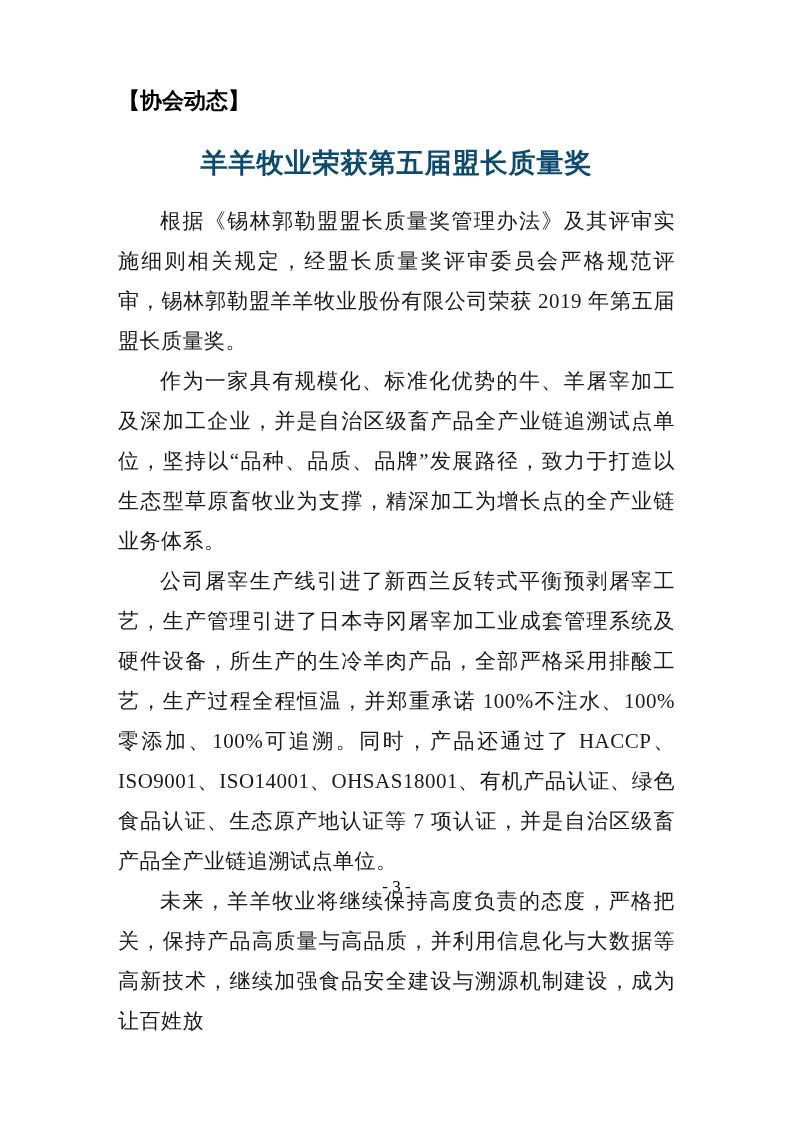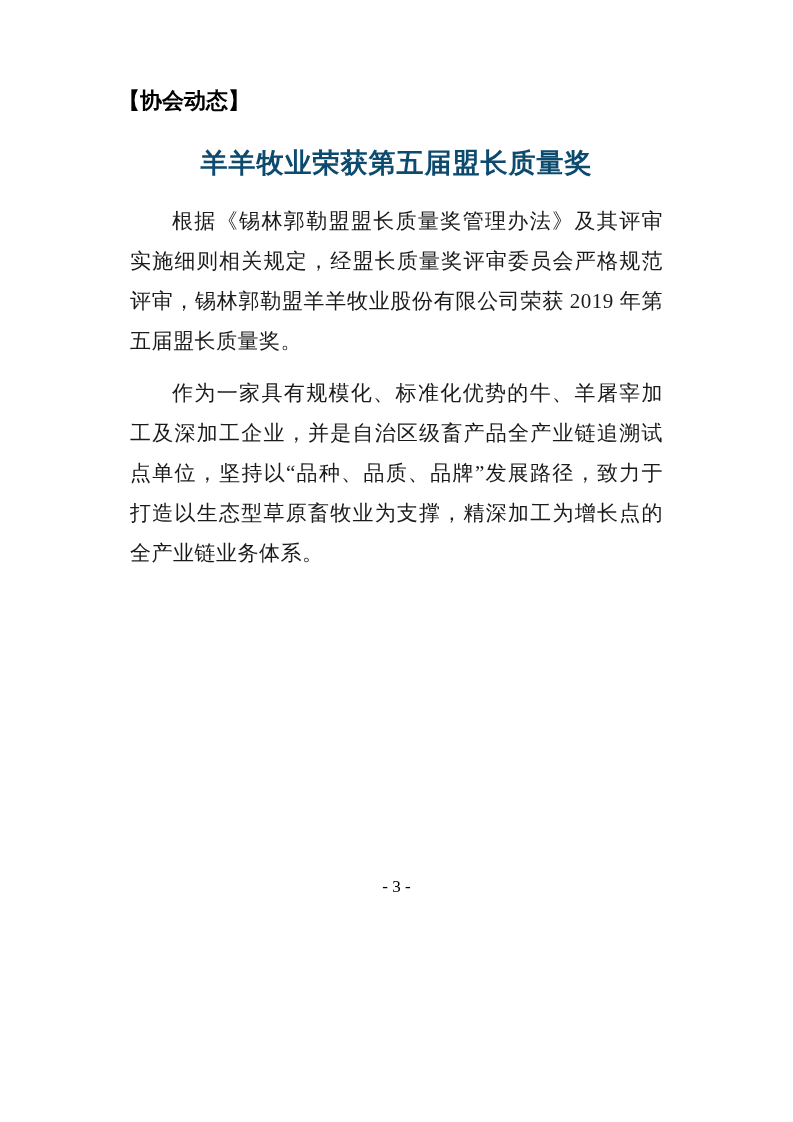--- a/index.html
+++ b/index.html
@@ -39,21 +39,21 @@
     margin: 32px 0 20px 0;
     letter-spacing: 1px;
     line-height: 1.3;
   }
   .article p {
     font-size: 21px;
     line-height: 40px;
     letter-spacing: 0.5px;
     text-align: justify;
     text-indent: 2em;
-    margin: 12px;
+    margin: 0;
     color: #1a1a1a;
   }
   .page-number {
     position: absolute;
     left: 0;
     bottom: 50px;
     width: 100%;
     text-align: center;
     font-size: 17px;
     color: #000000;
@@ -63,16 +63,18 @@
 </head>
 <body>
 
 <div class="page">
   <div class="content">
     <h2 class="section-header">【协会动态】</h2>
     <h1 class="doc-title">羊羊牧业荣获第五届盟长质量奖</h1>
     <div class="article">
       <p>根据《锡林郭勒盟盟长质量奖管理办法》及其评审实施细则相关规定，经盟长质量奖评审委员会严格规范评审，锡林郭勒盟羊羊牧业股份有限公司荣获 2019 年第五届盟长质量奖。</p>
       <p>作为一家具有规模化、标准化优势的牛、羊屠宰加工及深加工企业，并是自治区级畜产品全产业链追溯试点单位，坚持以“品种、品质、品牌”发展路径，致力于打造以生态型草原畜牧业为支撑，精深加工为增长点的全产业链业务体系。</p>
+      <p>公司屠宰生产线引进了新西兰反转式平衡预剥屠宰工艺，生产管理引进了日本寺冈屠宰加工业成套管理系统及硬件设备，所生产的生冷羊肉产品，全部严格采用排酸工艺，生产过程全程恒温，并郑重承诺 100%不注水、100%零添加、100%可追溯。同时，产品还通过了 HACCP、ISO9001、ISO14001、OHSAS18001、有机产品认证、绿色食品认证、生态原产地认证等 7 项认证，并是自治区级畜产品全产业链追溯试点单位。</p>
+      <p>未来，羊羊牧业将继续保持高度负责的态度，严格把关，保持产品高质量与高品质，并利用信息化与大数据等高新技术，继续加强食品安全建设与溯源机制建设，成为让百姓放</p>
     </div>
   </div>
   <div class="page-number">- 3 -</div>
 </div>
 
 </body></html>

